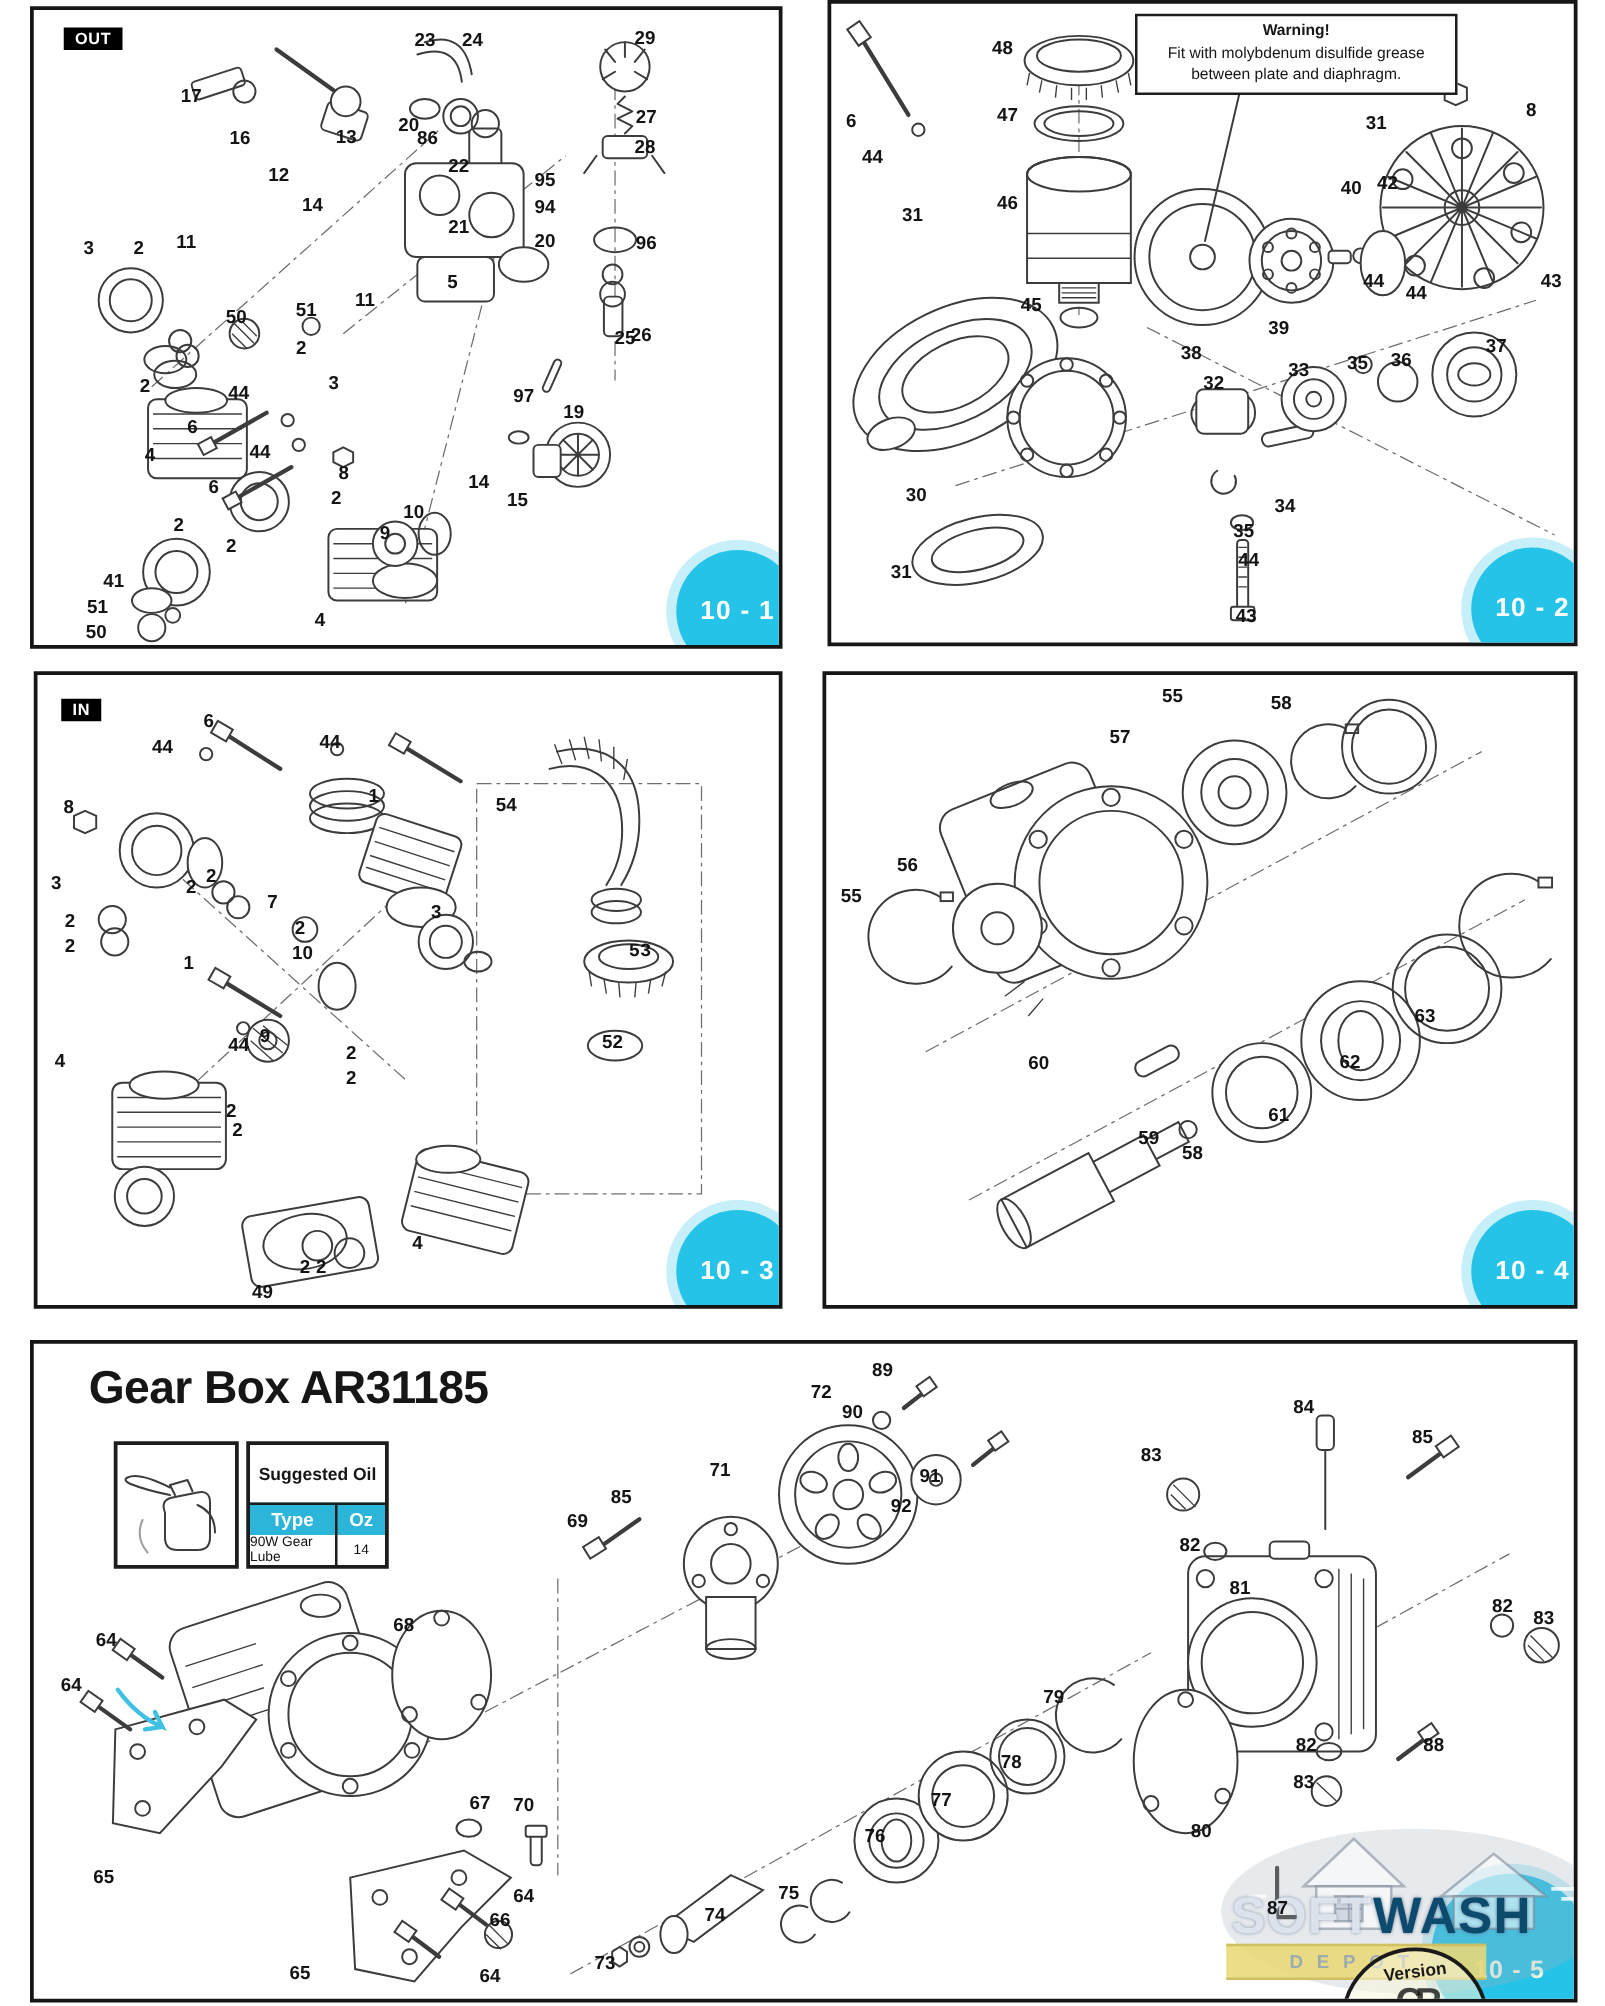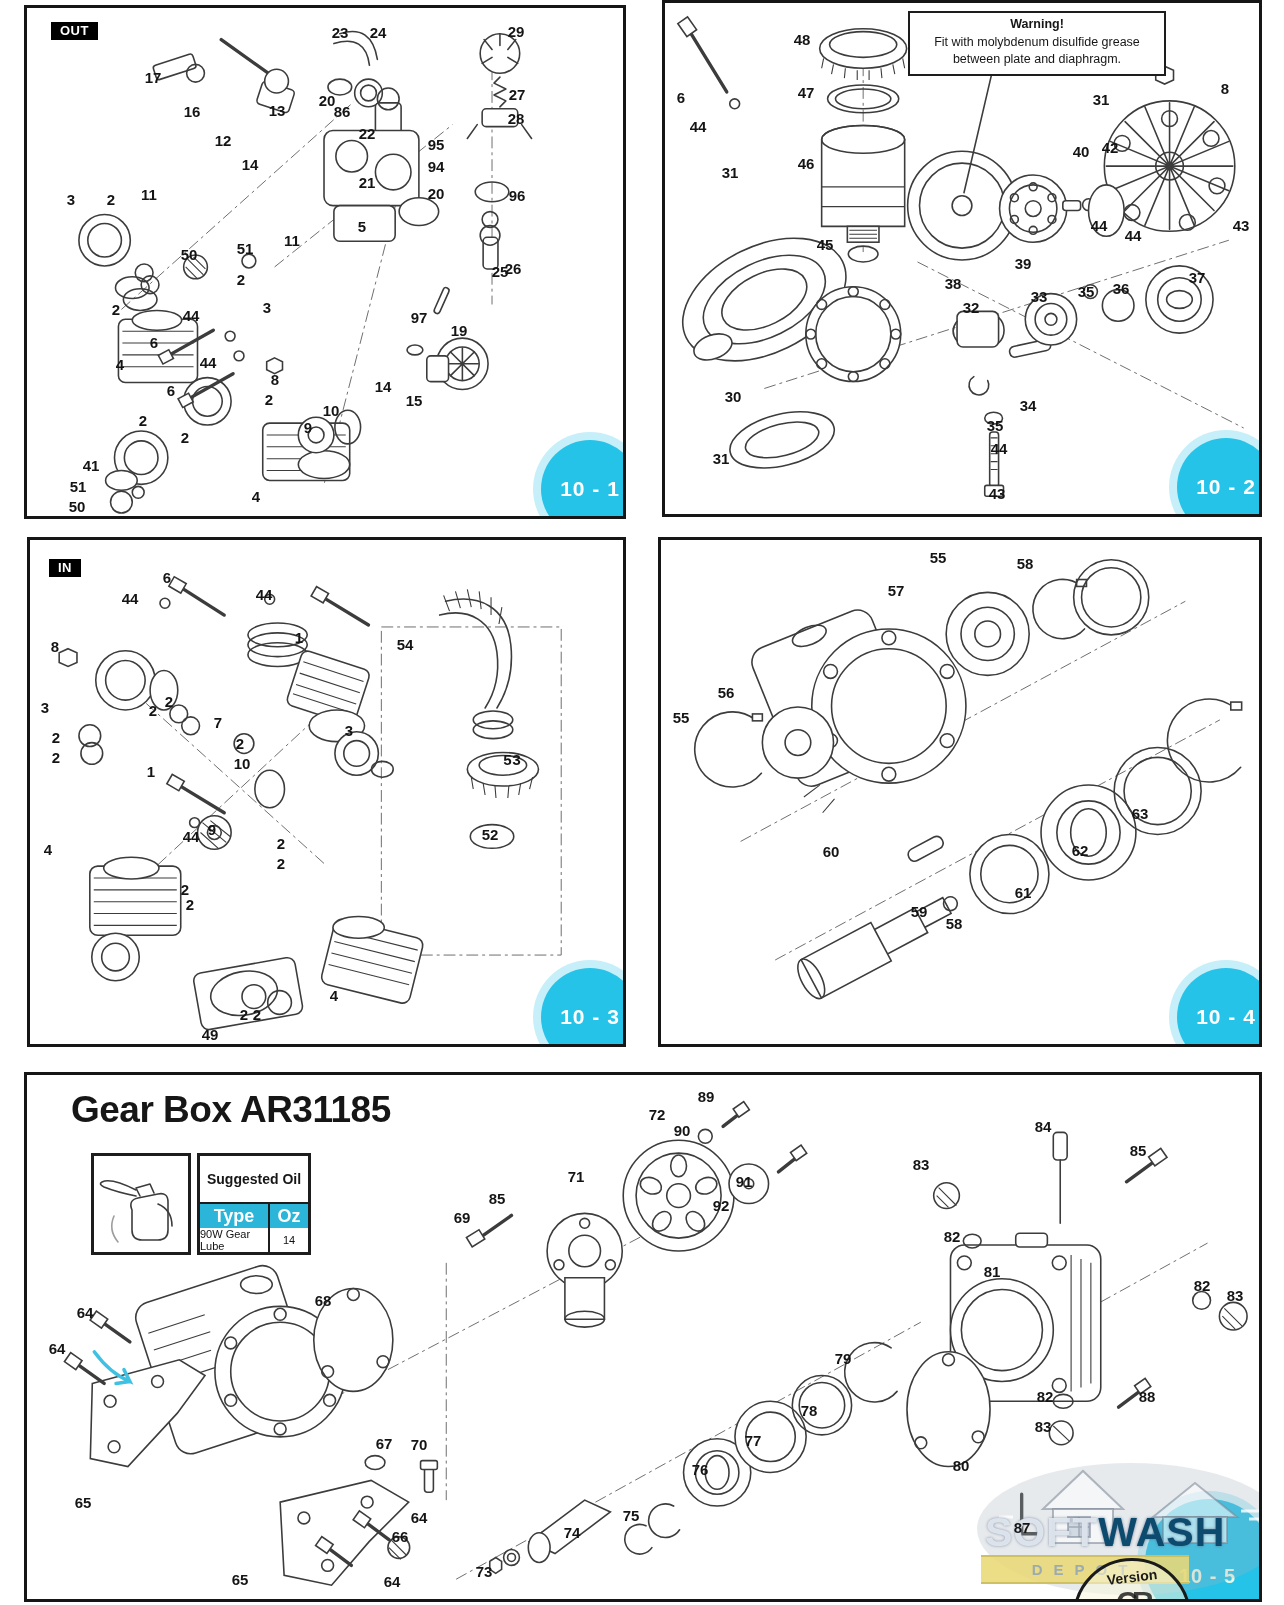--- a/index.html
+++ b/index.html
@@ -35,21 +35,21 @@
   .gtitle{position:absolute;left:44px;top:14px;font-size:37px;font-weight:700;letter-spacing:-.5px;z-index:6;}
   .oilbox{position:absolute;left:64px;top:78px;width:100px;height:102px;border:3px solid #1d1d1d;
           box-sizing:border-box;background:#fff;z-index:6;}
   .oiltable{position:absolute;left:170px;top:78px;width:114px;height:102px;border:3px solid #1d1d1d;
             box-sizing:border-box;background:#fff;z-index:6;display:flex;flex-direction:column;}
   .oiltable .hd{flex:1.25;display:flex;align-items:center;justify-content:center;font-weight:700;font-size:14px;}
   .oiltable .cols{display:flex;border-top:2px solid #1d1d1d;}
   .oiltable .cols>div{display:flex;align-items:center;justify-content:center;}
   .oiltable .c1{width:68px;border-right:2px solid #1d1d1d;}
   .oiltable .c2{width:40px;flex:1;}
-  .oiltable .hrow{background:#2bb5d8;color:#fff;font-weight:700;font-size:18px;height:24px;}
+  .oiltable .hrow{background:#2bb5d8;color:#fff;font-weight:700;font-size:15px;height:24px;}
   .oiltable .vrow{font-size:11px;height:24px;border-top:2px solid #1d1d1d;color:#111;}
   
   .wm{position:absolute;left:946px;top:372px;width:316px;height:158px;z-index:4;pointer-events:none;}
   .wm .cloud{position:absolute;left:0;top:0;width:100%;height:100%;}
   .wm .brand{position:absolute;left:12px;top:62px;font-size:41px;font-weight:700;letter-spacing:1px;white-space:nowrap;}
   .wm .b1{color:rgba(226,232,240,.92);text-shadow:0 0 3px rgba(110,125,150,.8);}
   .wm .b2{color:#0c4a6e;text-shadow:0 0 3px rgba(90,110,140,.9);}
   .wm .banner{position:absolute;left:8px;top:108px;width:208px;height:25px;background:rgba(233,216,118,.88);
               border-top:2px solid rgba(200,185,90,.8);border-bottom:2px solid rgba(200,185,90,.8);
               display:flex;align-items:center;justify-content:center;}

